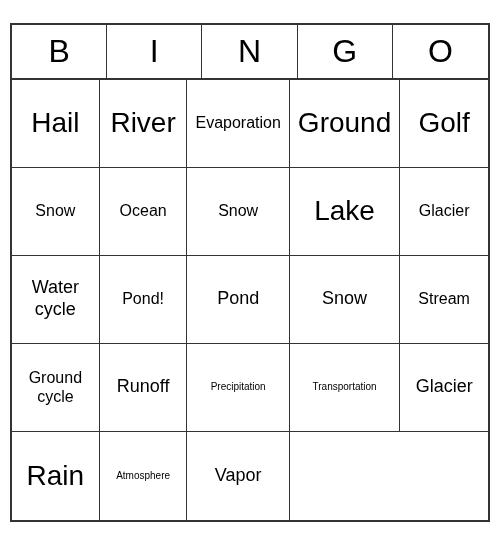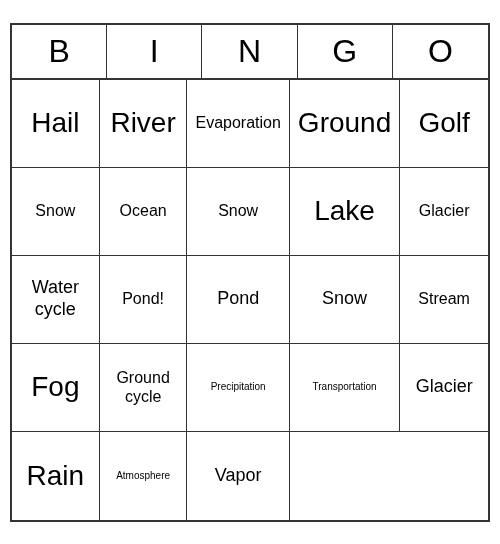--- a/index.html
+++ b/index.html
@@ -114,24 +114,24 @@
       <div class="bingo-cell">
         <span class="cell-text size-md">Pond</span>
       </div>
       <div class="bingo-cell">
         <span class="cell-text size-md">Snow</span>
       </div>
       <div class="bingo-cell">
         <span class="cell-text size-sm">Stream</span>
       </div>
       <div class="bingo-cell">
-        <span class="cell-text size-xl">Fog</span>
+        <span class="cell-text size-sm">Ground cycle</span>
       </div>
       <div class="bingo-cell">
-        <span class="cell-text size-sm">Ground cycle</span>
+        <span class="cell-text size-md">Runoff</span>
       </div>
       <div class="bingo-cell">
         <span class="cell-text size-xs">Precipitation</span>
       </div>
       <div class="bingo-cell">
         <span class="cell-text size-xs">Transportation</span>
       </div>
       <div class="bingo-cell">
         <span class="cell-text size-md">Glacier</span>
       </div>

